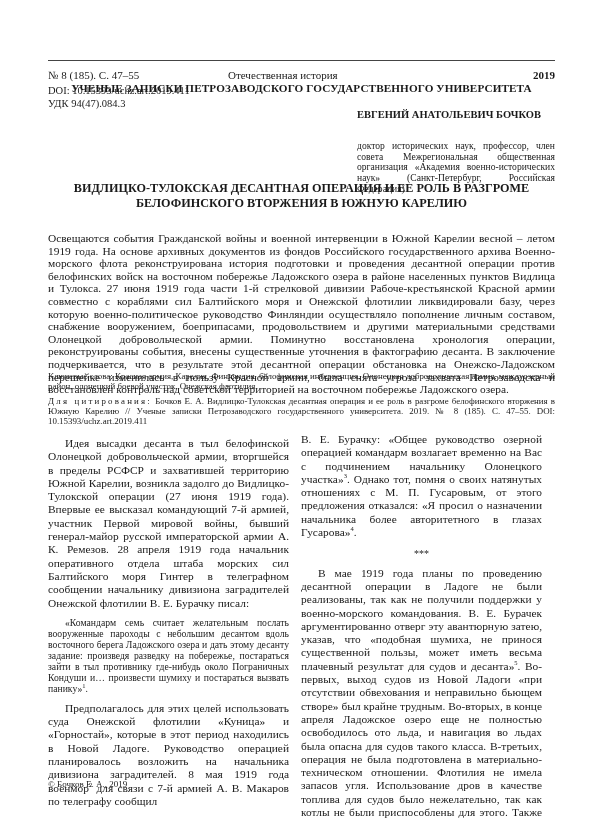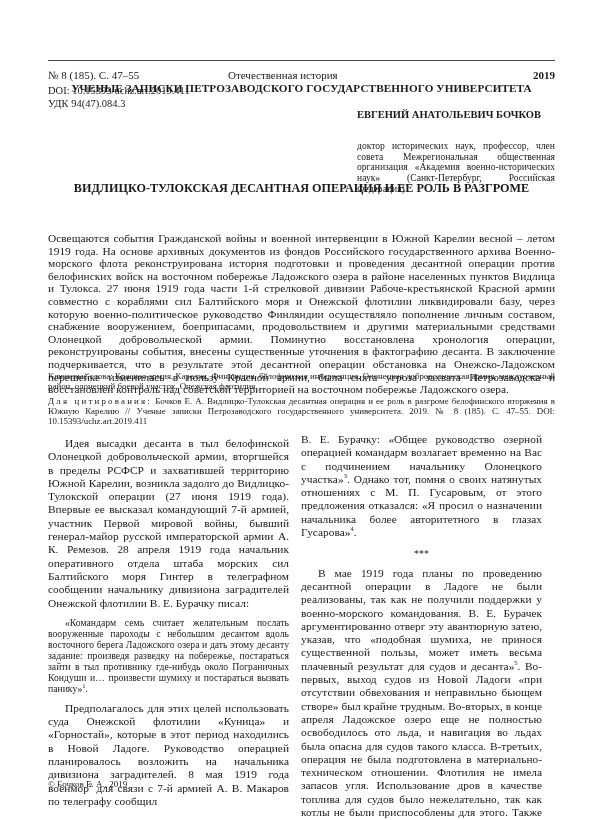--- a/index.html
+++ b/index.html
@@ -55,20 +55,21 @@
   <div class="doi">DOI: 10.15393/uchz.art.2019.411</div>
   <div class="udk">УДК 94(47).084.3</div>
 
   <div class="author-block">
     <div class="author-name">ЕВГЕНИЙ АНАТОЛЬЕВИЧ БОЧКОВ</div>
     <div class="author-info">доктор исторических наук, профессор, член совета Межрегиональная общественная организация «Академия военно-исторических наук» (Санкт-Петербург, Российская Федерация)</div>
   </div>
 
   <div class="title">
     <div>ВИДЛИЦКО-ТУЛОКСКАЯ ДЕСАНТНАЯ ОПЕРАЦИЯ И ЕЕ РОЛЬ В РАЗГРОМЕ</div>
+    <div>БЕЛОФИНСКОГО ВТОРЖЕНИЯ В ЮЖНУЮ КАРЕЛИЮ</div>
   </div>
 
   <div class="abstract">Освещаются события Гражданской войны и военной интервенции в Южной Карелии весной – летом 1919 года. На основе архивных документов из фондов Российского государственного архива Военно-морского флота реконструирована история подготовки и проведения десантной операции против белофинских войск на восточном побережье Ладожского озера в районе населенных пунктов Видлица и Тулокса. 27 июня 1919 года части 1-й стрелковой дивизии Рабоче-крестьянской Красной армии совместно с кораблями сил Балтийского моря и Онежской флотилии ликвидировали базу, через которую военно-политическое руководство Финляндии осуществляло пополнение личным составом, снабжение вооружением, боеприпасами, продовольствием и другими материальными средствами Олонецкой добровольческой армии. Поминутно восстановлена хронология операции, реконструированы события, внесены существенные уточнения в фактографию десанта. В заключение подчеркивается, что в результате этой десантной операции обстановка на Онежско-Ладожском перешейке изменилась в пользу Красной армии, была снята угроза захвата Петрозаводска и восстановлен контроль над советской территорией на восточном побережье Ладожского озера.</div>
 
   <div class="keywords">
     <span>Ключевые слова:</span>
     <span>Красная армия, Карелия, Финляндия, белофинская интервенция, Олонецкая добровольческая армия, междуозерный район, олонецкий боевой участок, Онежская флотилия</span>
   </div>
 
   <div class="citation">

